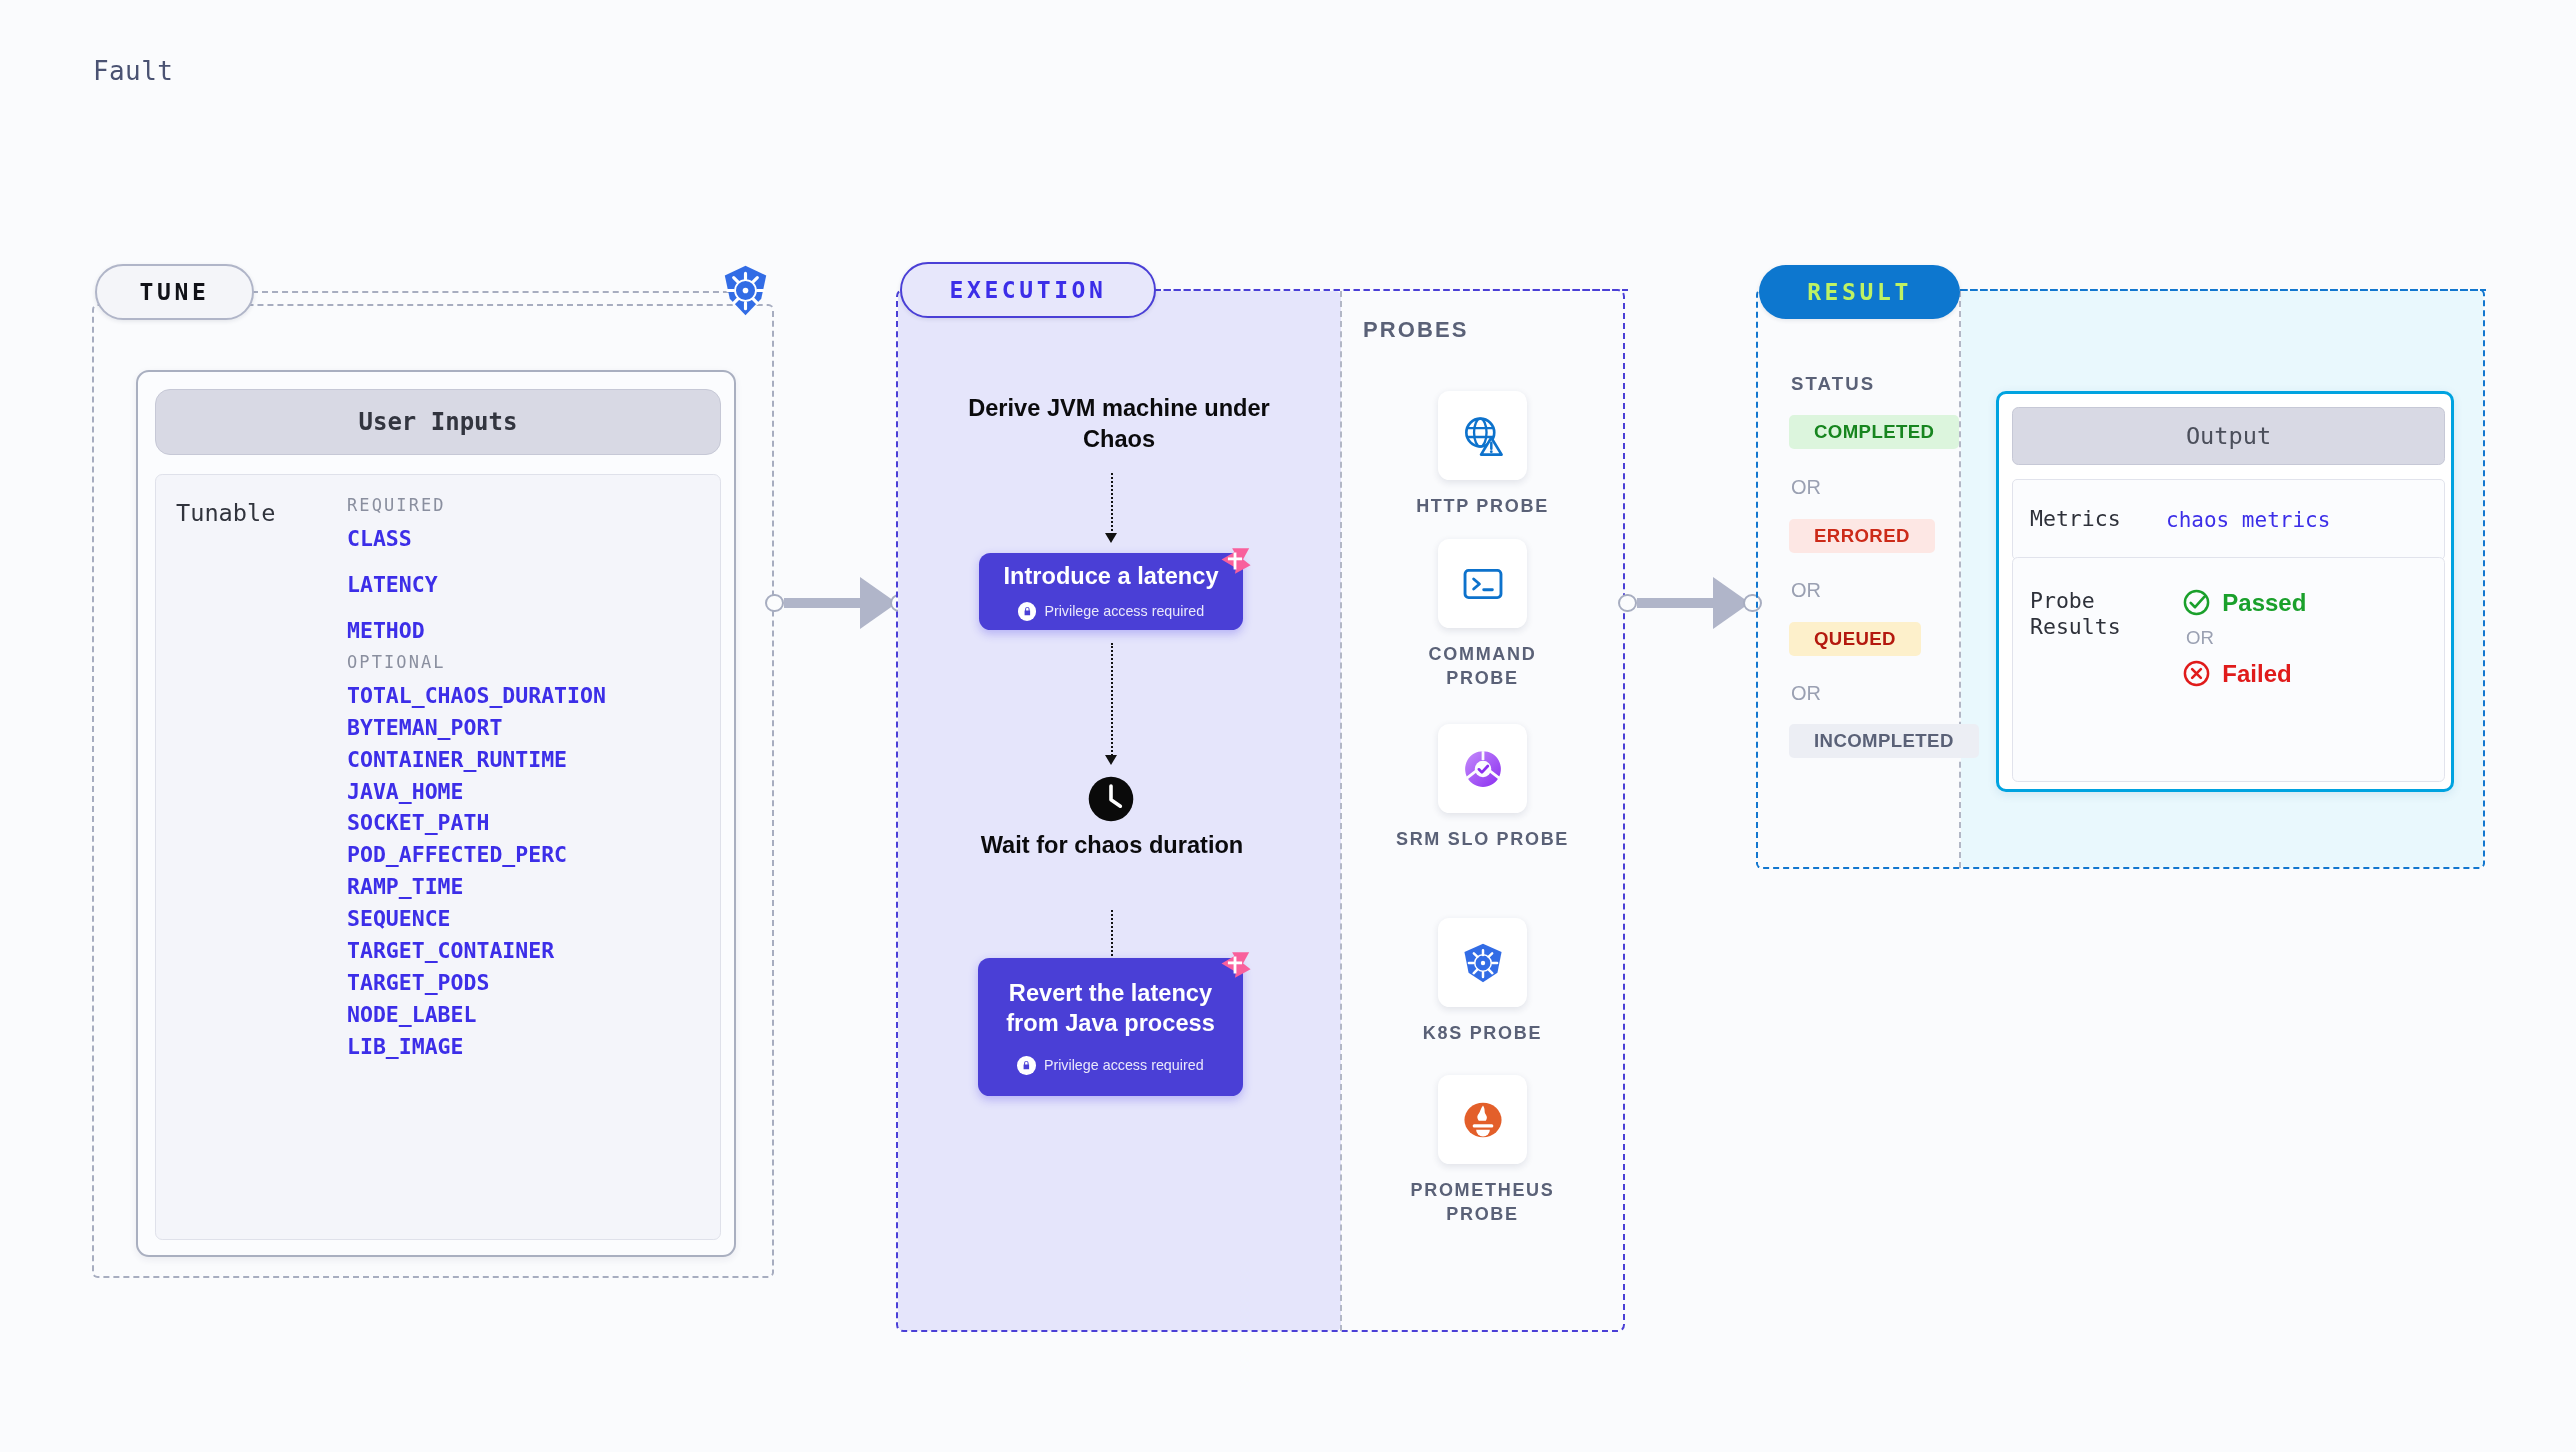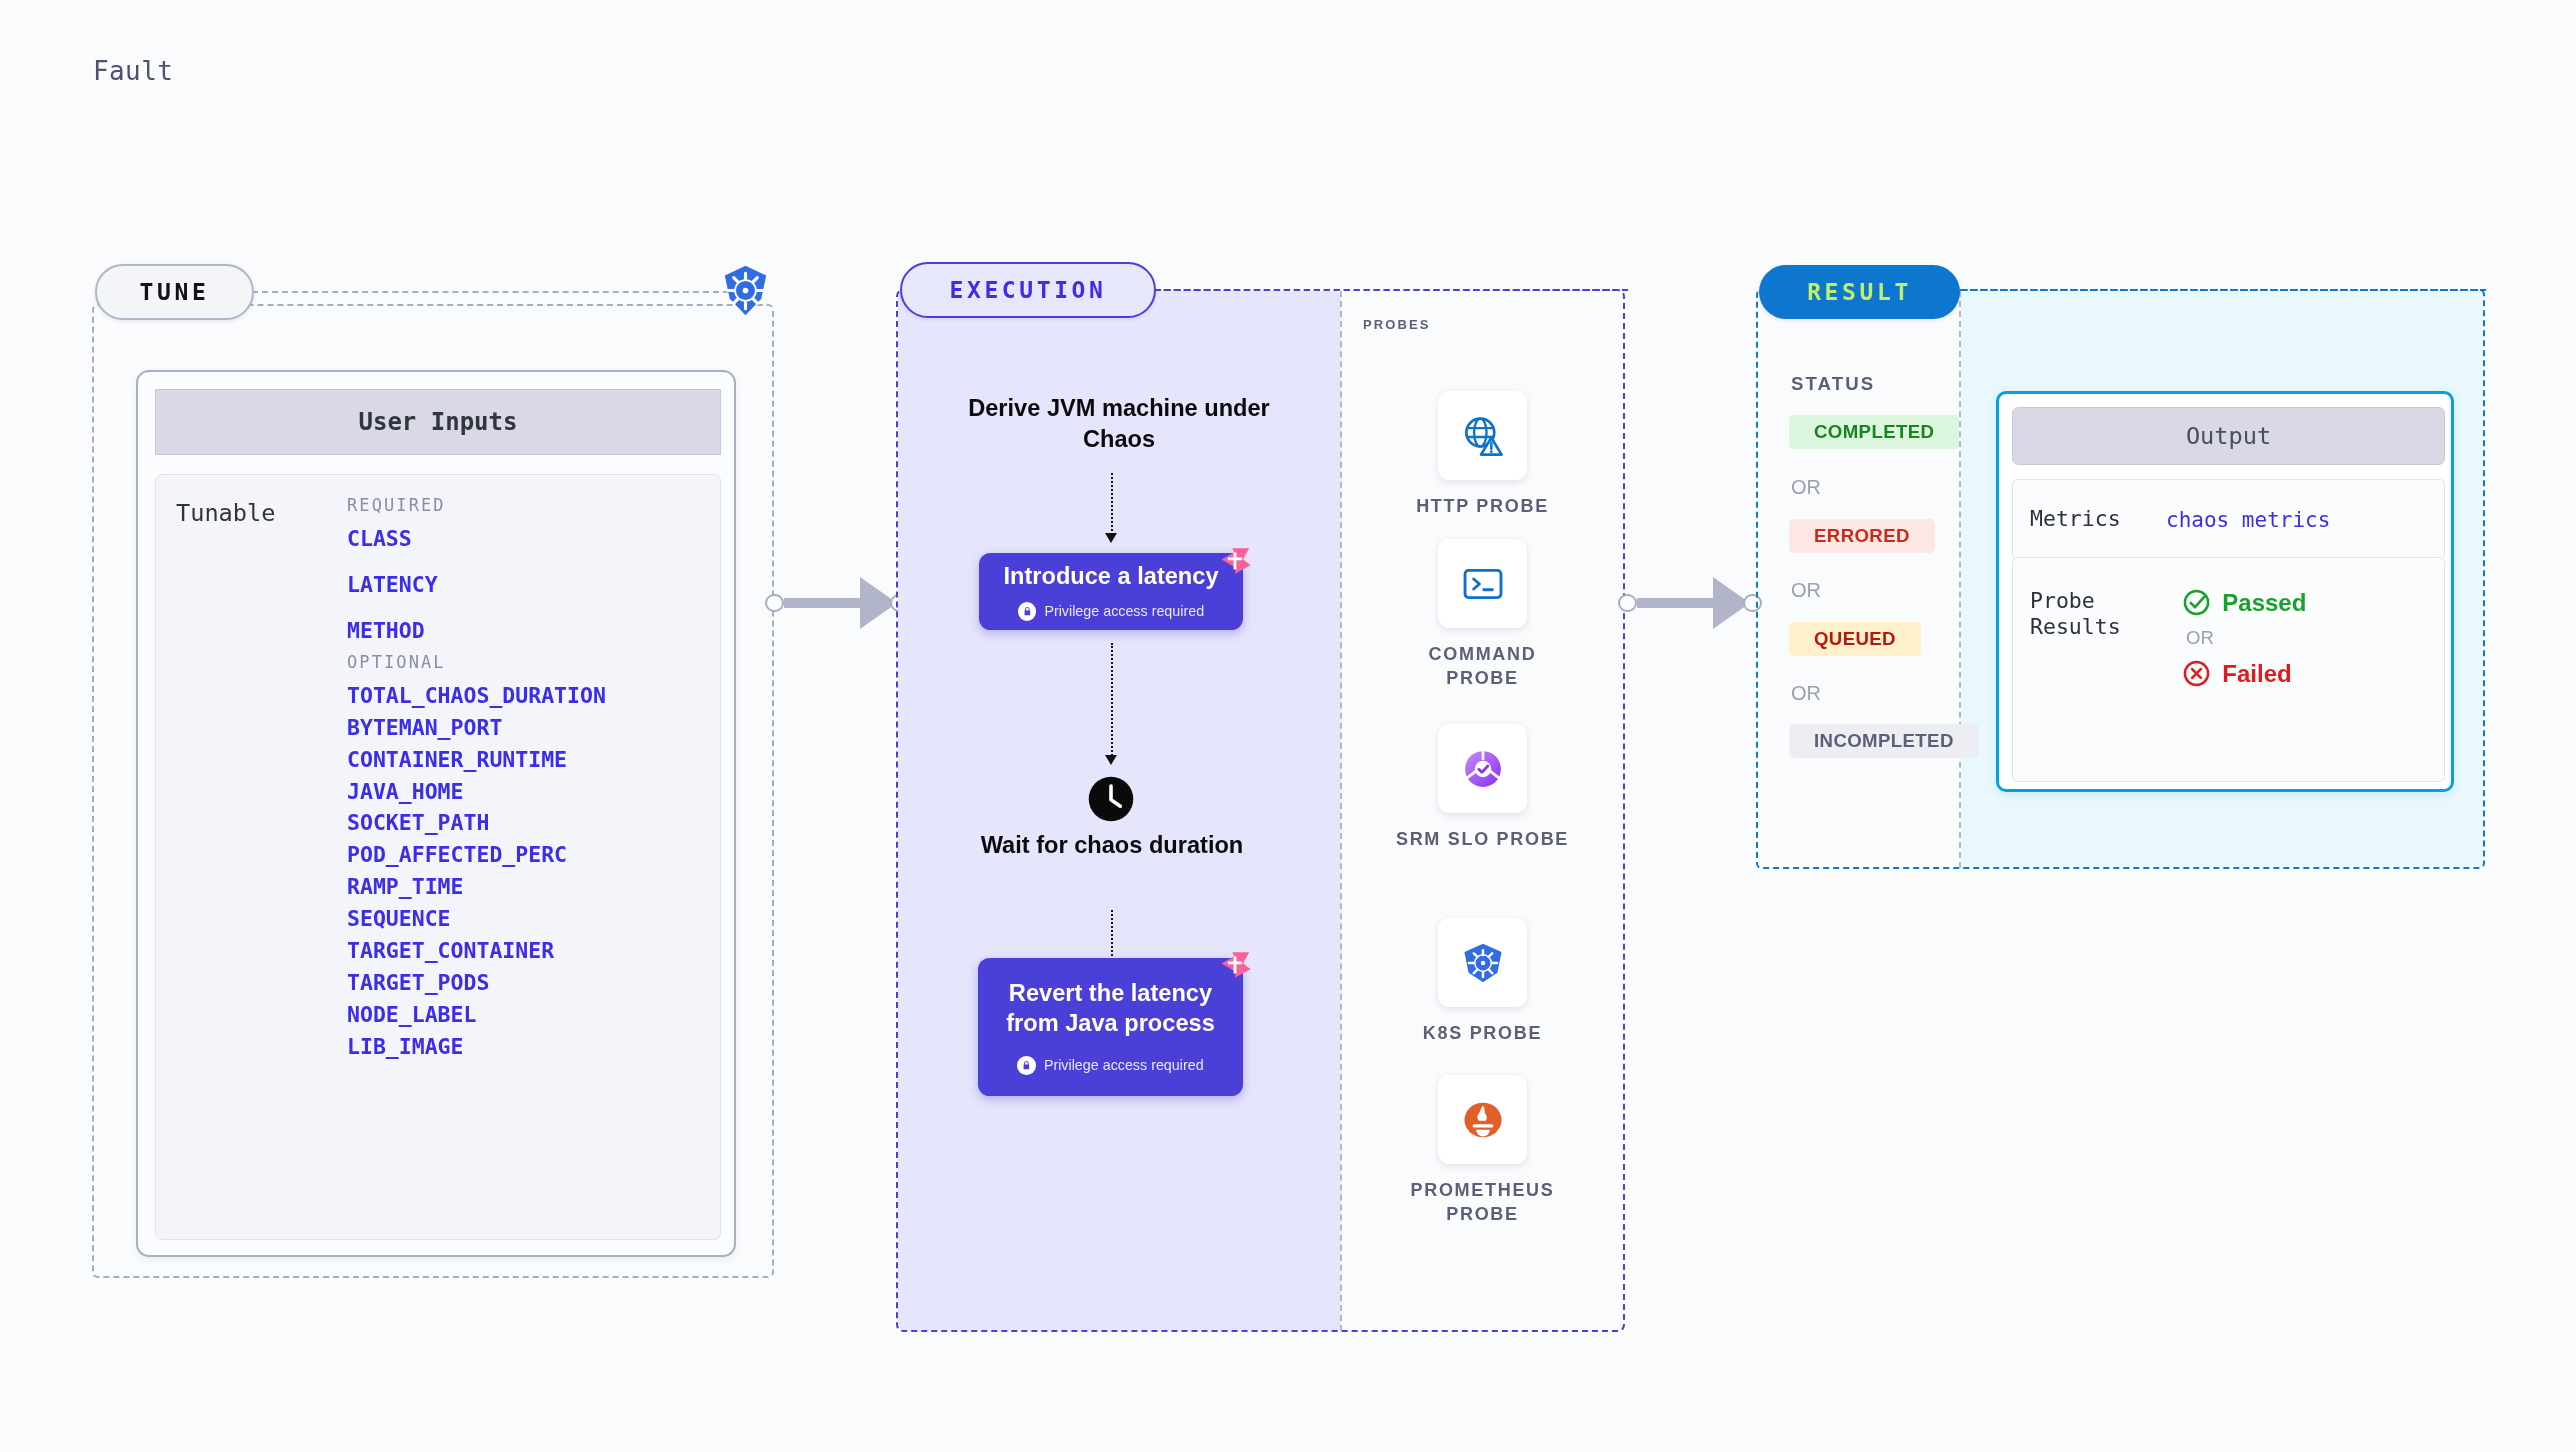--- a/index.html
+++ b/index.html
@@ -38,21 +38,21 @@
                     border-top: 2.1px dashed #a7adc0; }
   #tune-k8s { position: absolute; left: 719px; top: 264px; width: 53px; height: 53px; z-index: 7; }
 
   .userinputs-card {
     position: absolute; left: 136px; top: 370px; width: 600px; height: 887px;
     background: #fbfcfe; border: 2.1px solid #a9afc0; border-radius: 13px;
     box-shadow: 0 2.1px 7.2px rgba(40,46,80,.07);
   }
   .ui-header {
     position: absolute; left: 17px; top: 17px; width: 566px; height: 66px;
-    background: #d8d9e4; border: 0.7px solid #c6c8d6; border-radius: 0;
+    background: #d8d9e4; border: 0.7px solid #c6c8d6; border-radius: 15px;
     display: flex; align-items: center; justify-content: center;
     font-family: "DejaVu Sans Mono", monospace; font-size: 24px; font-weight: 700; color: #32353f;
   }
   .ui-body {
     position: absolute; left: 17px; top: 102px; width: 566px; height: 766px;
     background: #f4f5fa; border: 0.7px solid #dfe1ea; border-radius: 7.2px;
   }
   .ui-tunable-label {
     position: absolute; left: 20px; top: 24px;
     font-family: "DejaVu Sans Mono", monospace; font-size: 23.6px; color: #31343d;
@@ -102,21 +102,21 @@
     width: 18.6px; height: 18.6px; border-radius: 50%; background: #fff;
     display: flex; align-items: center; justify-content: center;
   }
   .priv-text { color: #e9e8fb; font-size: 14.3px; }
   .litmus-badge { position: absolute; width: 34px; height: 34px; }
   .clock-icon { position: absolute; width: 46px; height: 46px; }
 
   
   .probes-label {
     position: absolute; left: 1363px; top: 317px;
-    font-size: 13px; letter-spacing: 2.1px; font-weight: 700; color: #5a6177;
+    font-size: 22px; letter-spacing: 2.1px; font-weight: 700; color: #5a6177;
   }
   .probe { position: absolute; width: 179px; display: flex; flex-direction: column; align-items: center; }
   .probe-tile {
     width: 89px; height: 89px; background: #fff; border-radius: 11.5px;
     display: flex; align-items: center; justify-content: center;
     box-shadow: 0 2.1px 7.9px rgba(40,46,80,.11);
   }
   .probe-name {
     margin-top: 14.3px; font-size: 18px; letter-spacing: 1.7px; font-weight: 700;
     color: #5a6177; text-align: center; line-height: 1.34;

